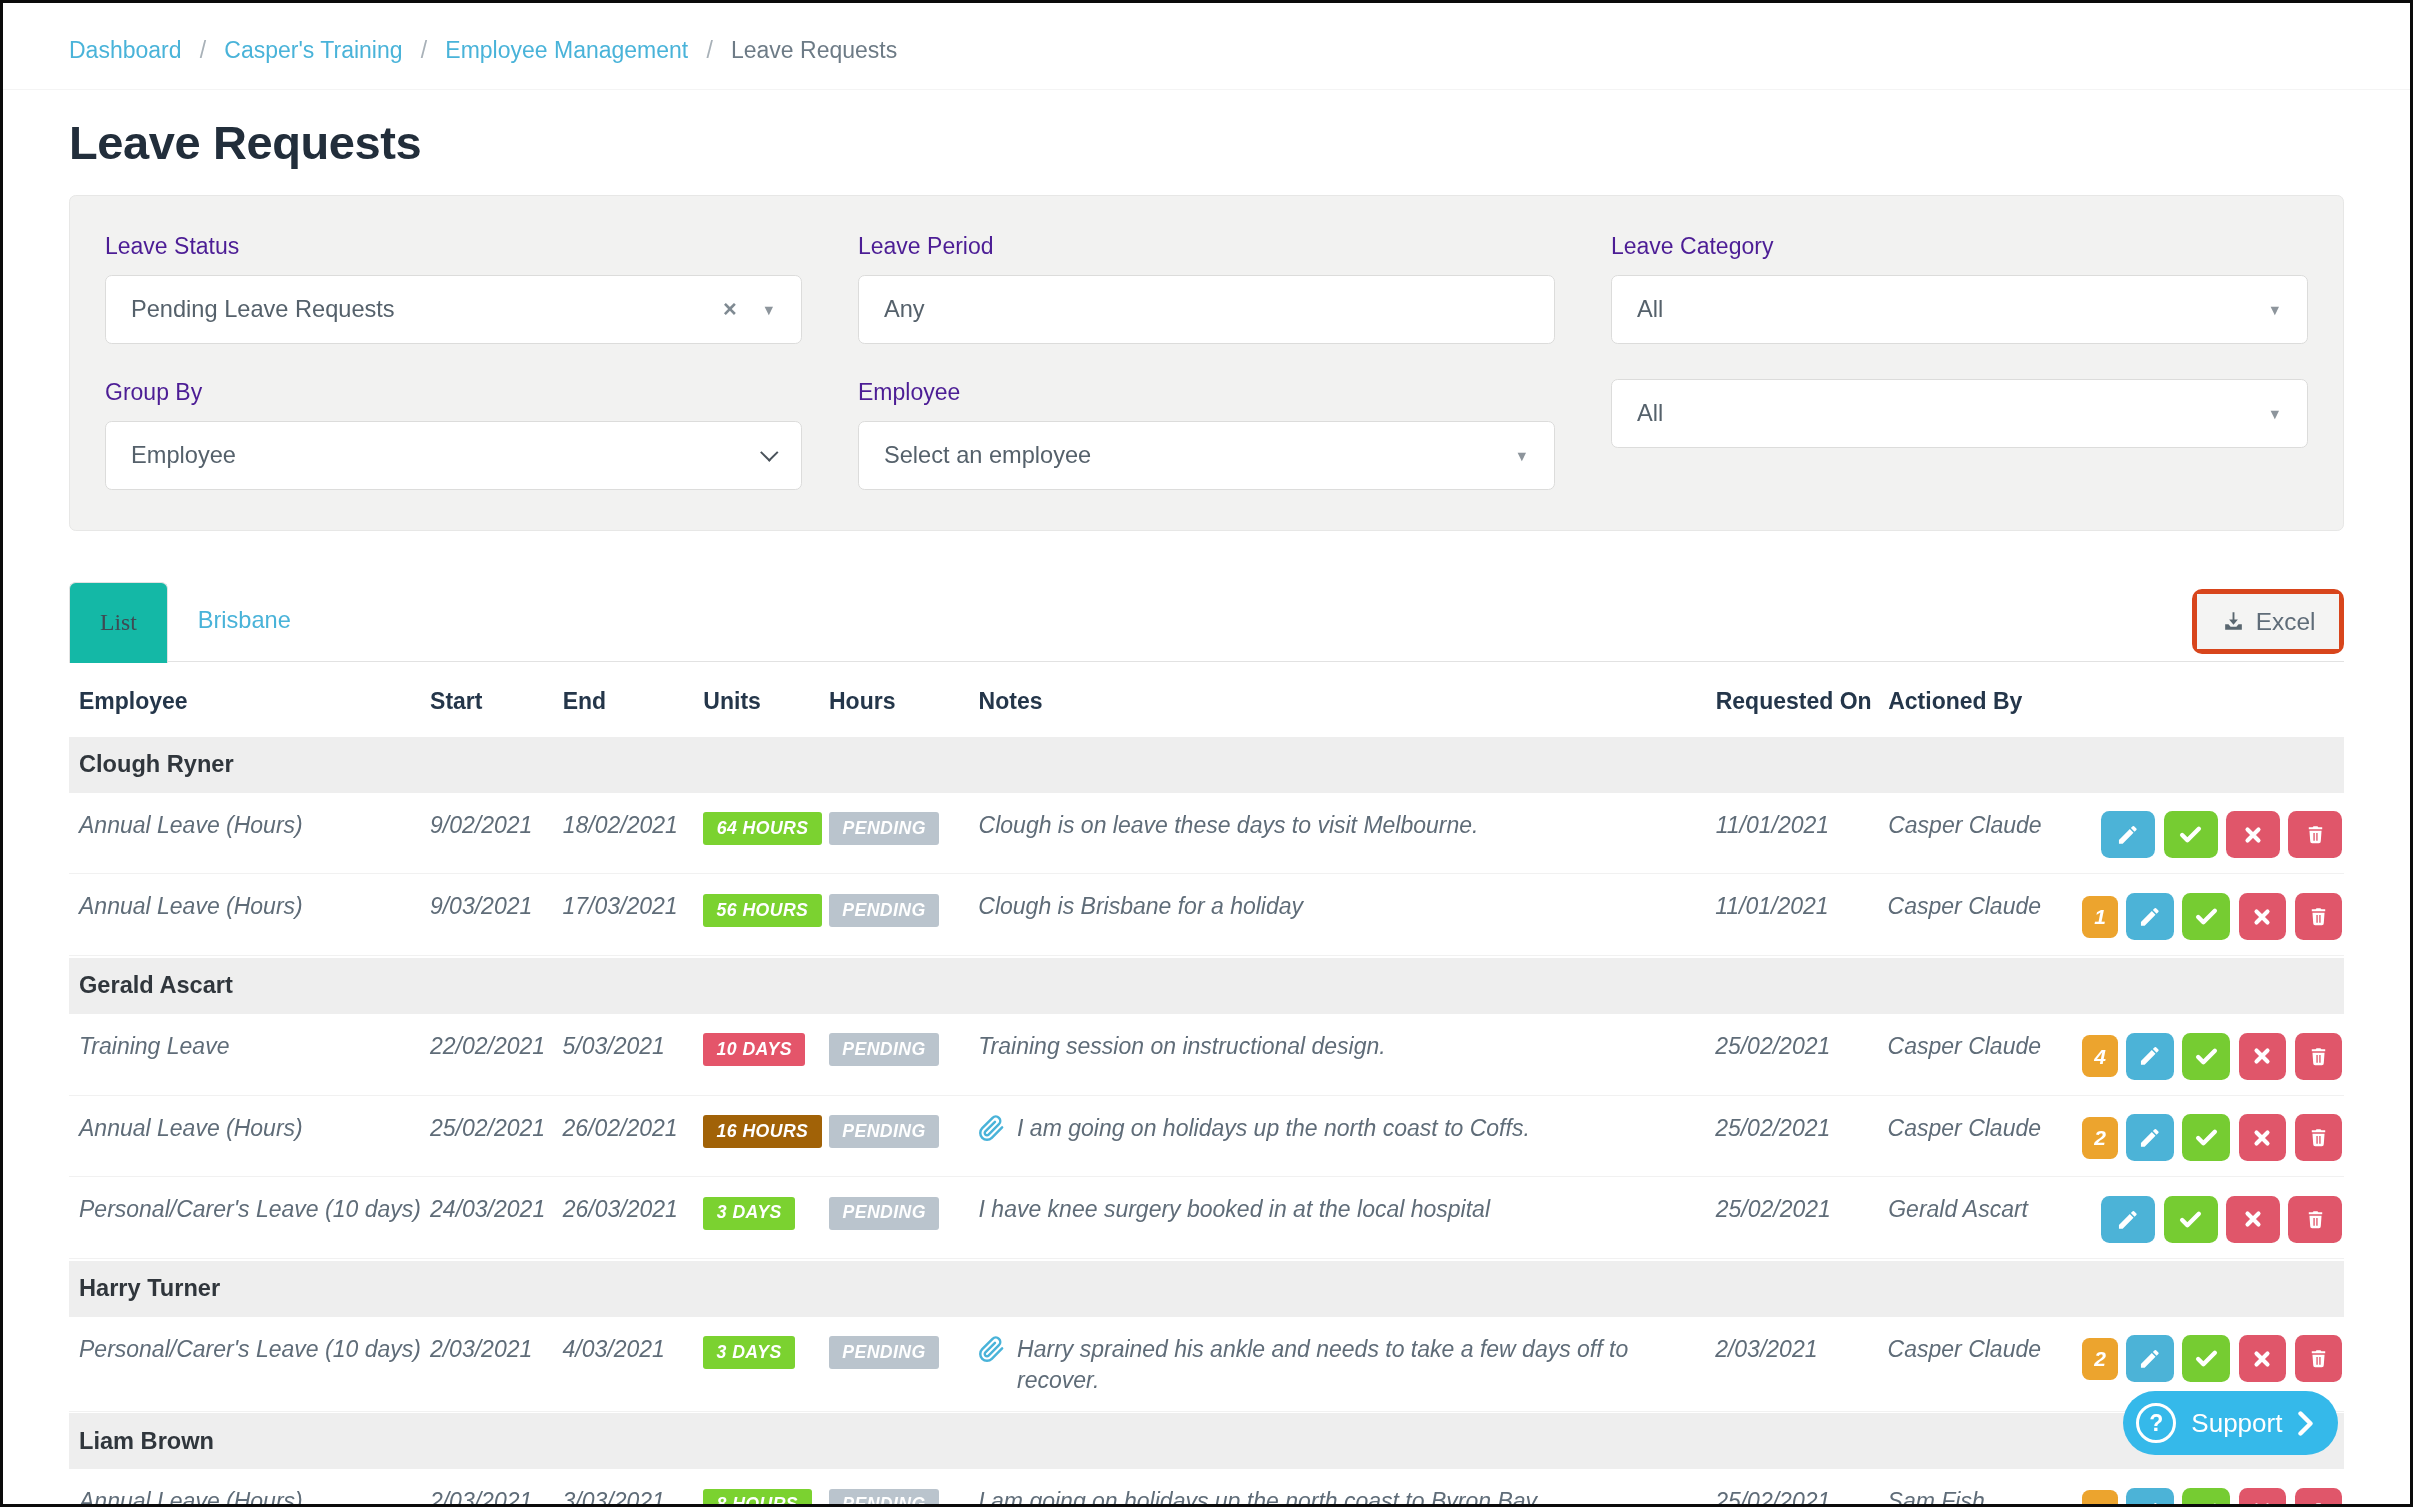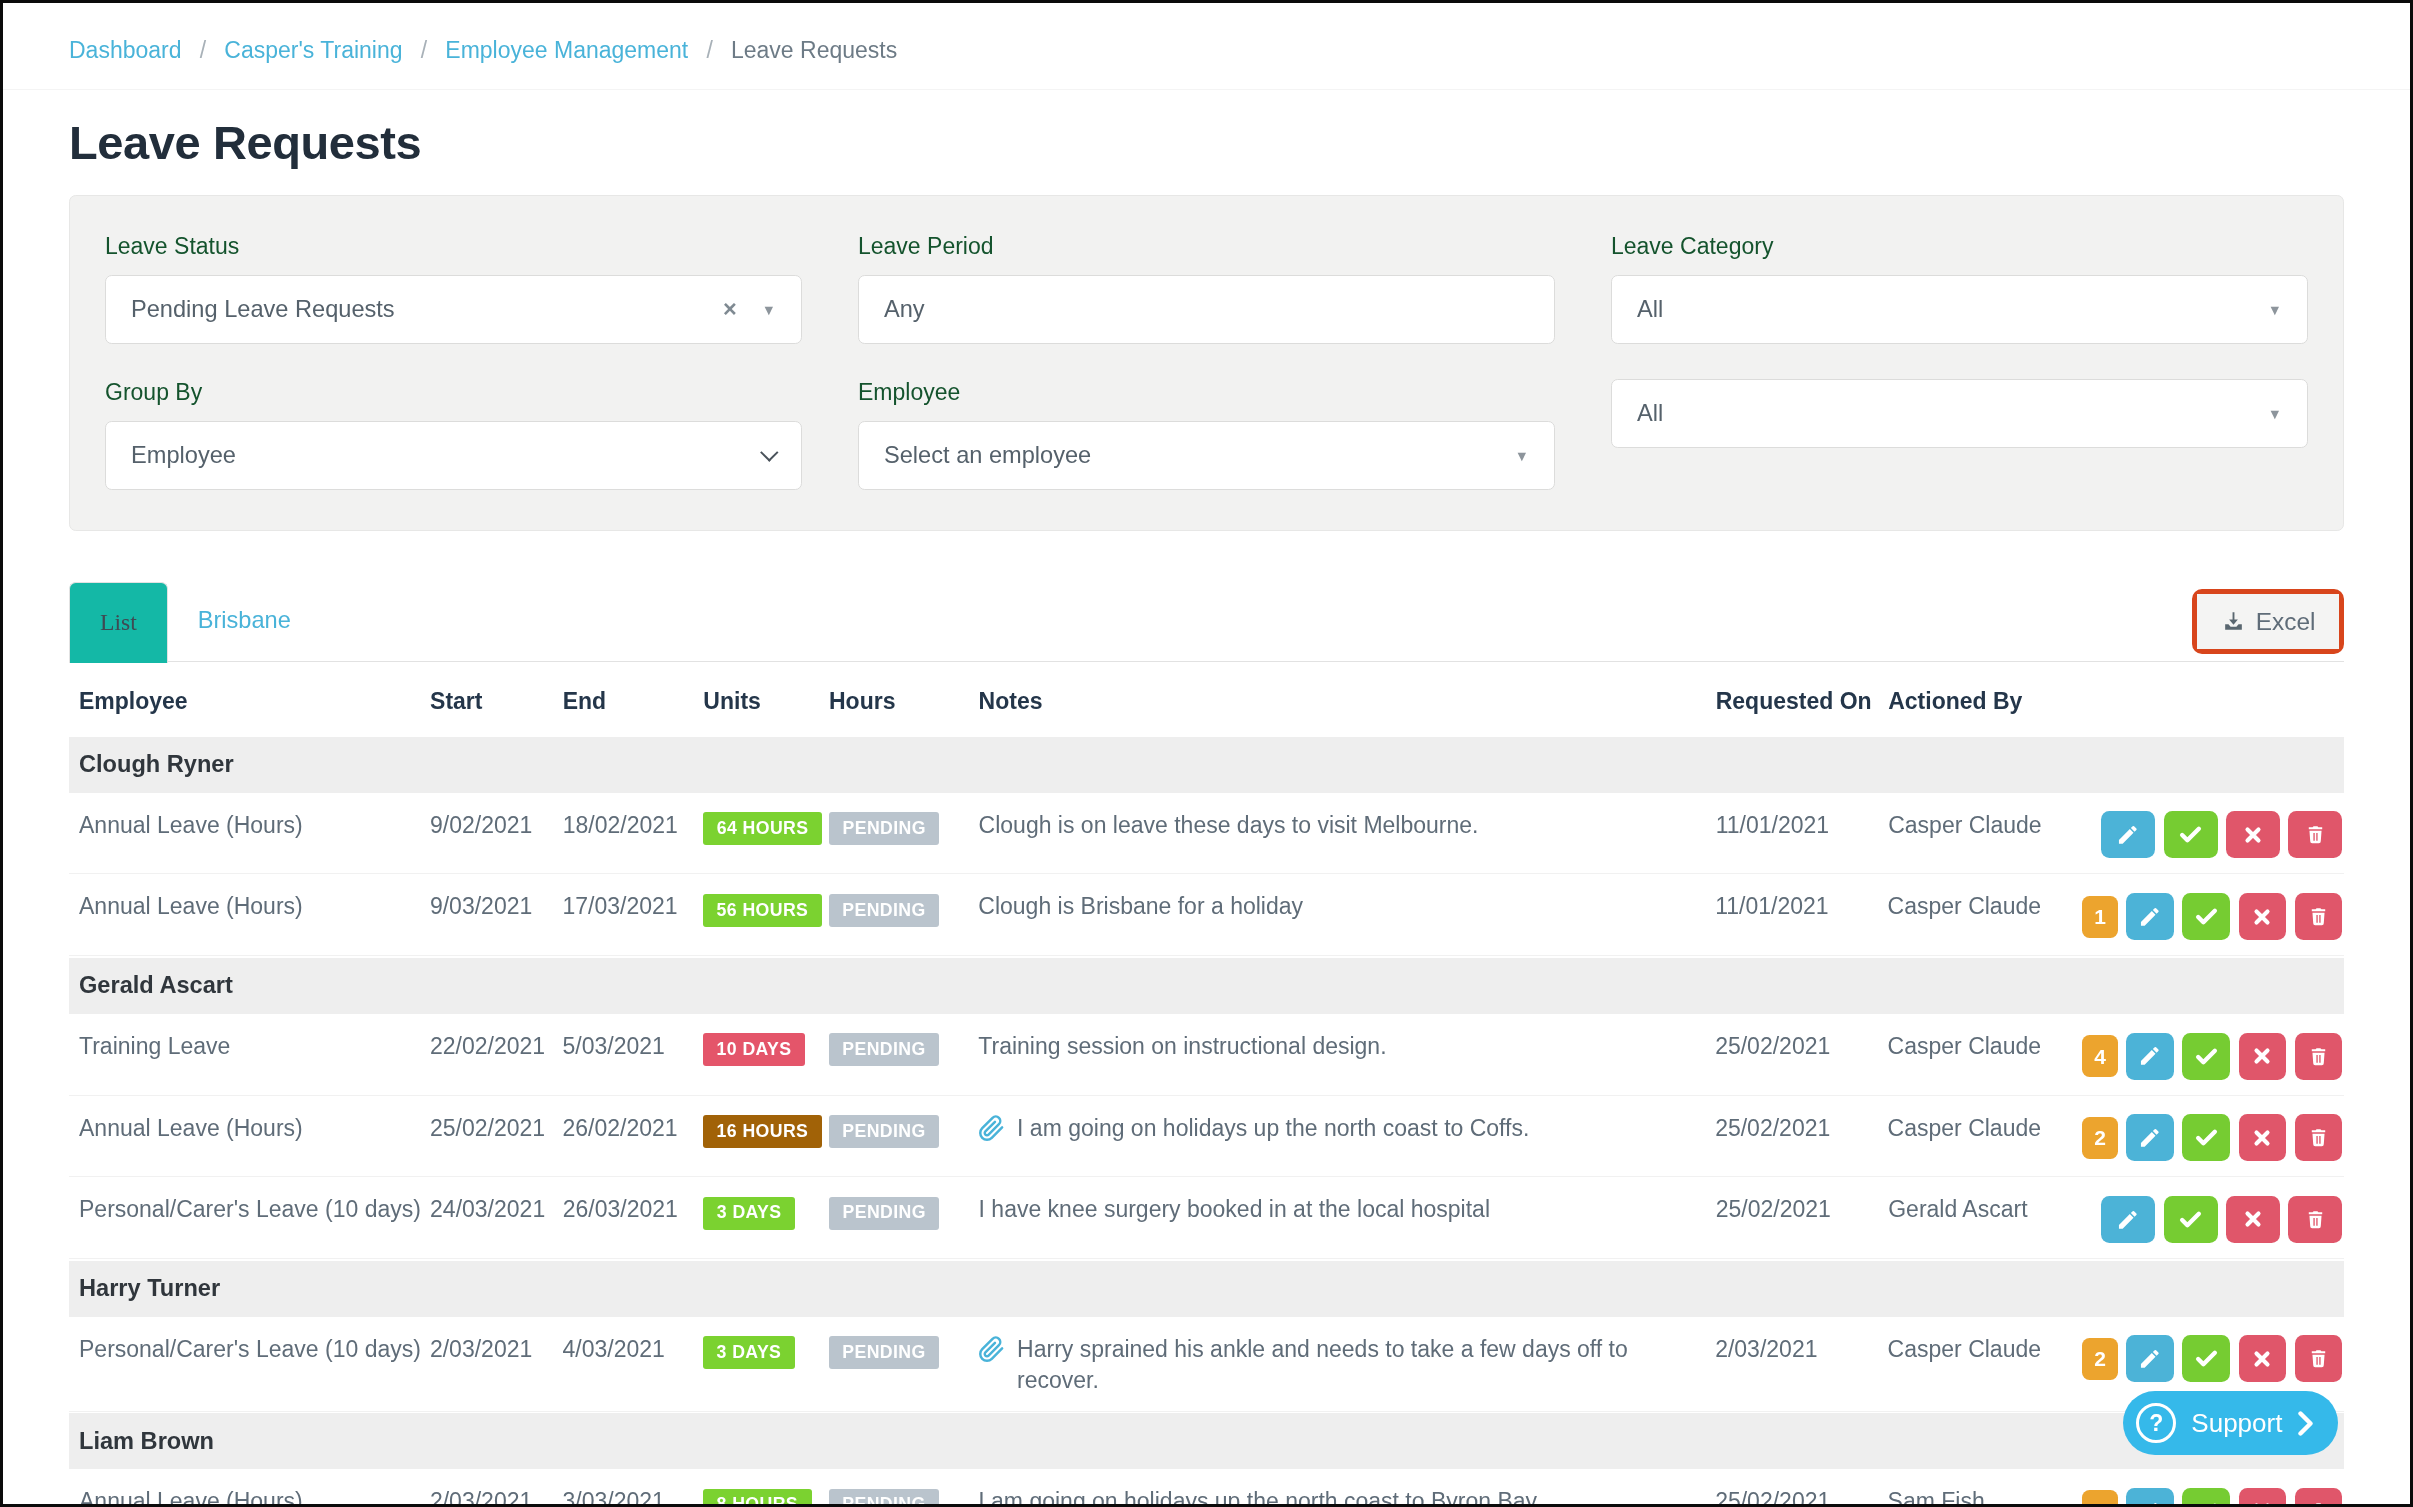--- a/index.html
+++ b/index.html
@@ -34,21 +34,21 @@
   .filter-panel {
     background: #f2f2f1;
     border: 0.8px solid #e7e7e6;
     border-radius: 6.7px;
     padding: 37px 35px 40px;
     display: grid;
     grid-template-columns: 1fr 1fr 1fr;
     column-gap: 56px;
     row-gap: 35px;
   }
-  .field-label { font-size: 23px; color: #14532d; margin-bottom: 15px; }
+  .field-label { font-size: 23px; color: #4c1d95; margin-bottom: 15px; }
   .control {
     background: #fff;
     border: 0.8px solid #dcdcdb;
     border-radius: 6.7px;
     height: 69px;
     display: flex;
     align-items: center;
     padding: 0 25px;
     font-size: 23.6px;
     color: #55616b;
@@ -132,20 +132,21 @@
     margin-top: 1.7px;
   }
   .data-row {
     display: flex;
     align-items: flex-start;
     padding: 17px 0 15px;
     border-bottom: 1.7px solid #f1f1f1;
     font-size: 23px;
     color: #5f6c78;
     background: #fff;
+    font-style: italic;
   }
   .data-row .c-actions { margin-top: 1.7px; }
   .badge {
     display: inline-block;
     padding: 7.6px 13.5px;
     border-radius: 3px;
     color: #fff;
     font-size: 17.7px;
     font-weight: 700;
     letter-spacing: 0.4px;

